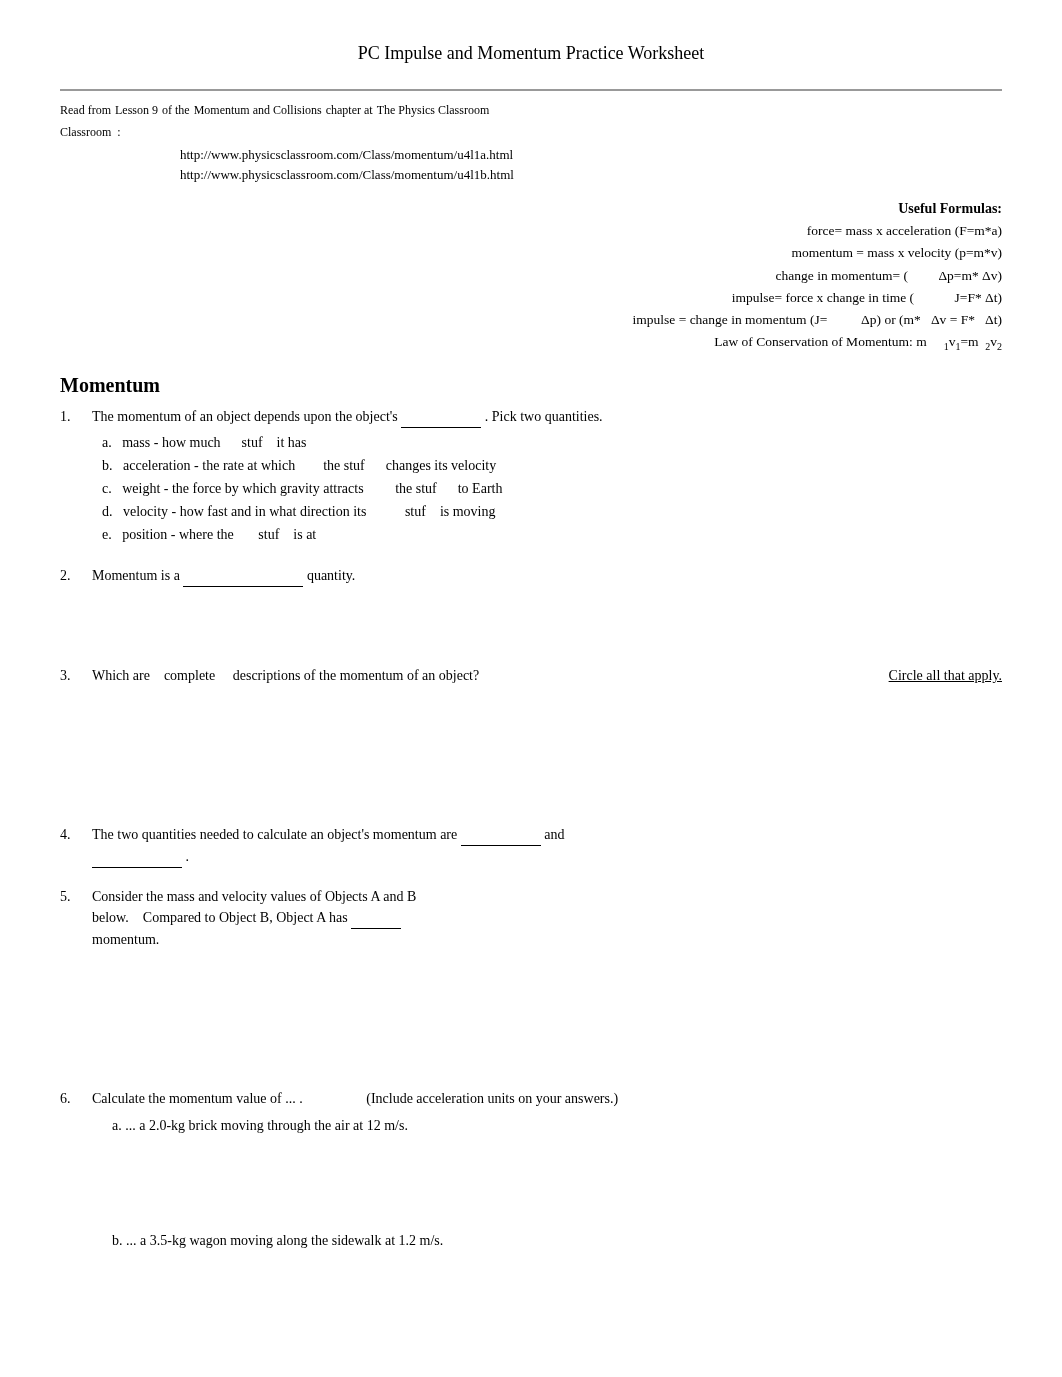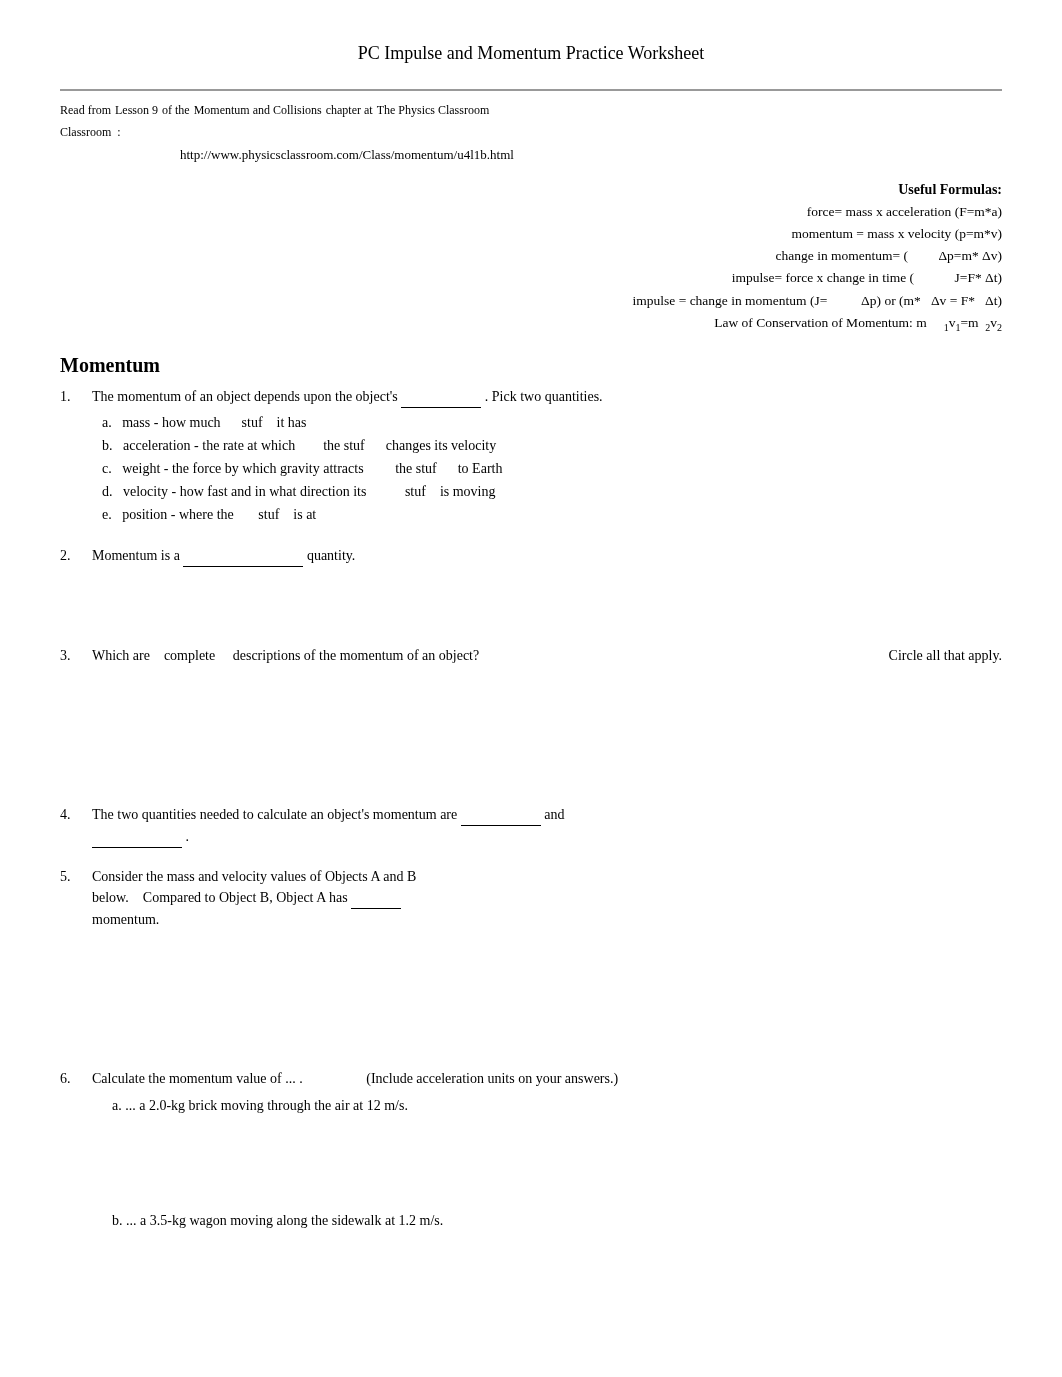--- a/index.html
+++ b/index.html
@@ -108,20 +108,21 @@
   <span>of the</span>
   <span>Momentum and Collisions</span>
   <span>chapter at</span>
   <span>The Physics Classroom</span>
 </div>
 <div style="margin-left:0; margin-bottom:4px; font-size:12px;">
   Classroom &nbsp;<span>:</span>
 </div>
 
 <div class="urls">
+  <div>http://www.physicsclassroom.com/Class/momentum/u4l1a.html</div>
   <div>http://www.physicsclassroom.com/Class/momentum/u4l1b.html</div>
 </div>
 
 <div class="formulas-section">
   <div class="section-label">Useful Formulas:</div>
   <div class="formula-line">force= mass x acceleration (F=m*a)</div>
   <div class="formula-line">momentum = mass x velocity (p=m*v)</div>
   <div class="formula-line">change in momentum= (  &nbsp;&nbsp;&nbsp;&nbsp;&nbsp;&nbsp;&nbsp; Δp=m*  Δv)</div>
   <div class="formula-line">impulse= force x change in time ( &nbsp;&nbsp;&nbsp;&nbsp;&nbsp;&nbsp;&nbsp;&nbsp;&nbsp;&nbsp; J=F* Δt)</div>
   <div class="formula-line">impulse = change in momentum (J= &nbsp;&nbsp;&nbsp;&nbsp;&nbsp;&nbsp;&nbsp;&nbsp; Δp) or (m*  &nbsp; Δv = F* &nbsp; Δt)</div>
@@ -154,21 +155,21 @@
     <span> quantity.</span>
   </div>
 </div>
 
 <div class="spacer"></div>
 
 <div class="question">
   <span class="q-number">3.</span>
   <div class="q-content">
     <span>Which are &nbsp;&nbsp; complete &nbsp;&nbsp;&nbsp; descriptions of the momentum of an object?</span>
-    <span style="float:right;">Circle all that apply.</span>
+    <span style="float:right;text-decoration:underline;">Circle all that apply.</span>
   </div>
 </div>
 
 <div class="spacer"></div>
 <div class="spacer"></div>
 
 <div class="question">
   <span class="q-number">4.</span>
   <div class="q-content">
     <span>The two quantities needed to calculate an object's momentum are </span>

